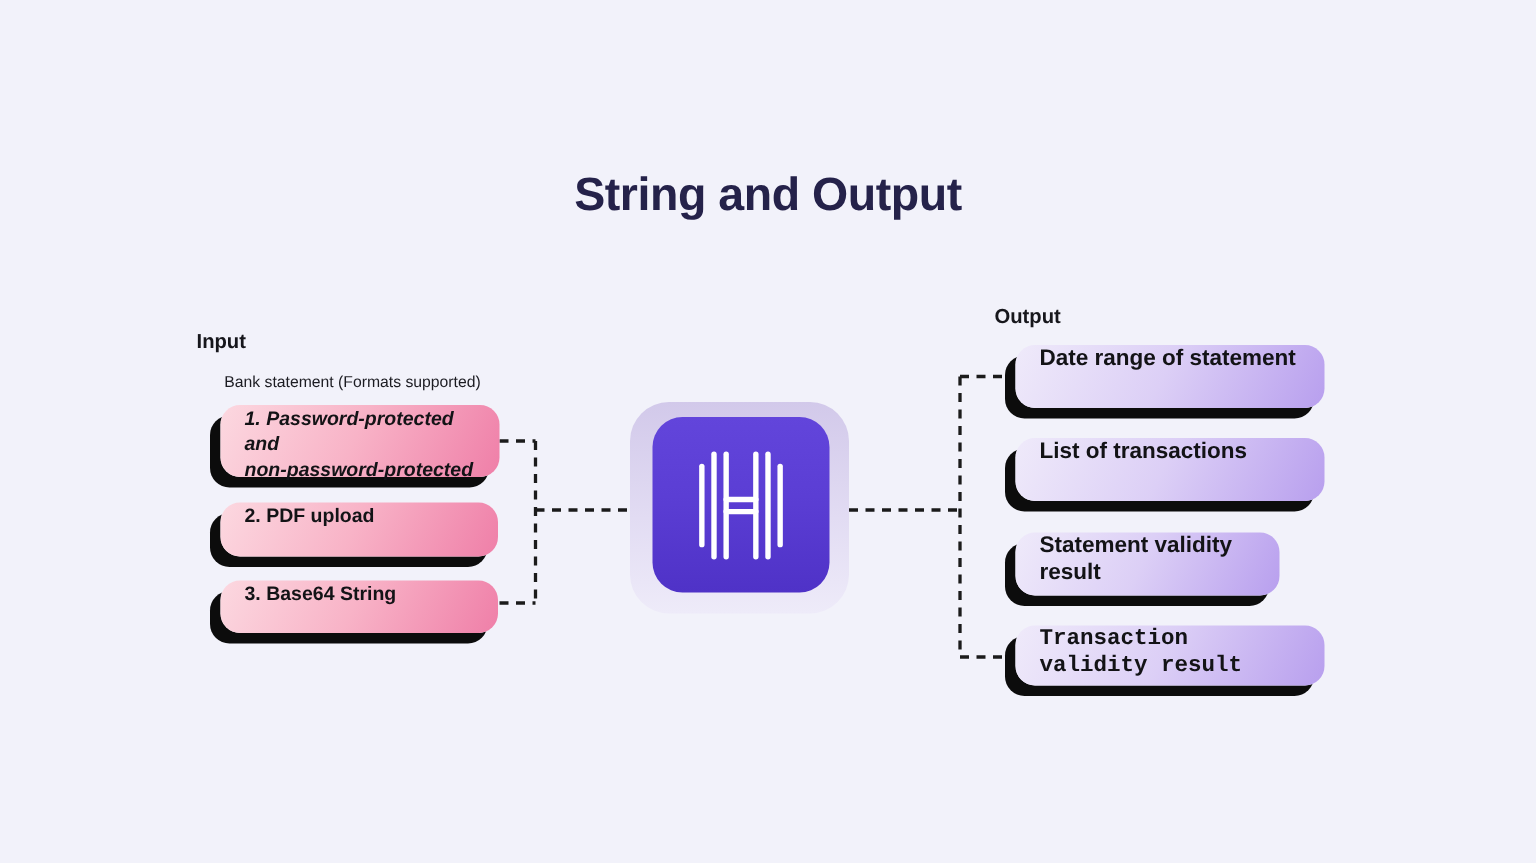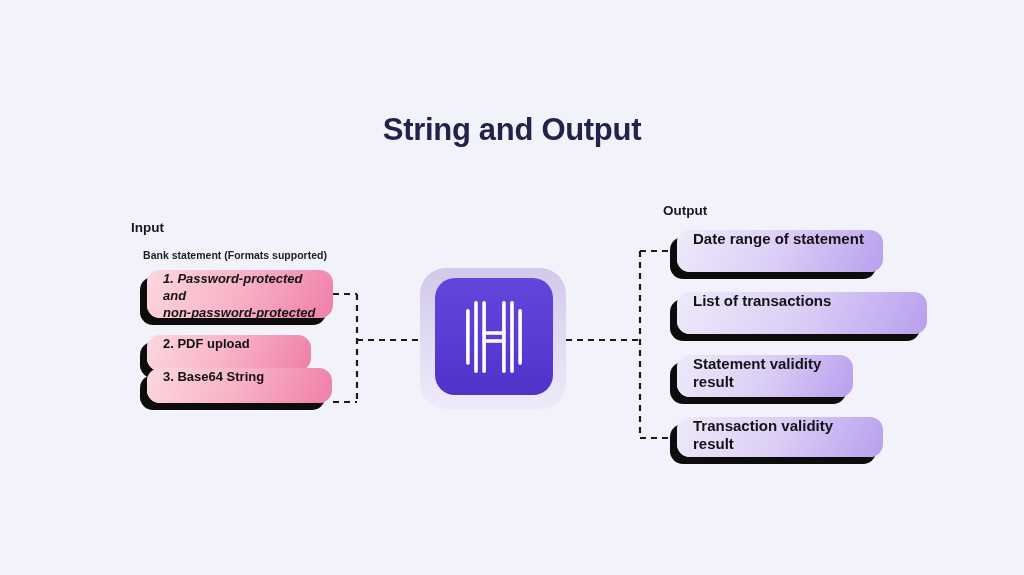--- a/index.html
+++ b/index.html
@@ -21,48 +21,48 @@
 
   .conn-svg{position:absolute;left:0;top:0;width:1024px;height:575px;pointer-events:none;}
   .conn-svg path{stroke:var(--connector);stroke-width:2.2;fill:none;stroke-dasharray:6 5;}
 
   .section-label{
     position:absolute;width:200px;
     font-size:13.5px;font-weight:700;color:#17171c;
   }
   .section-sublabel{
     position:absolute;width:220px;text-align:center;
-    font-size:10.5px;font-weight:700;color:#1c1c22;
+    font-size:10.5px;font-weight:400;color:#1c1c22;
   }
 
   .node{
     position:absolute;display:flex;flex-direction:column;
     padding-left:16px;padding-right:11px;border-radius:13px;
     box-shadow:-7px 7px 0 var(--shadow-black);
     color:var(--box-text);font-weight:700;
   }
   .node .line{display:block;}
 
   .pink{
     background:linear-gradient(115deg,var(--pink-light) 0%,var(--pink-mid) 48%,var(--pink-dark) 100%);
     font-size:13px;line-height:17px;
   }
   .purple{
     background:linear-gradient(115deg,var(--purple-light) 0%,var(--purple-mid) 48%,var(--purple-dark) 100%);
     font-size:15px;line-height:18px;
   }
 
   #in-box-0{left:147px;top:270px;width:186px;height:48px;font-style:italic;}
-  #in-box-1{left:147px;top:335px;width:164px;height:36px;}
-  #in-box-2{left:147px;top:368px;width:185px;height:35px;}
+  #in-box-1{left:147px;top:335px;width:185px;height:36px;}
+  #in-box-2{left:147px;top:387px;width:185px;height:35px;}
 
   #out-box-0{left:677px;top:230px;width:206px;height:42px;}
-  #out-box-1{left:677px;top:292px;width:250px;height:42px;}
+  #out-box-1{left:677px;top:292px;width:206px;height:42px;}
   #out-box-2{left:677px;top:355px;width:176px;height:42px;}
-  #out-box-3{left:677px;top:417px;width:206px;height:40px;}
+  #out-box-3{left:677px;top:417px;width:206px;height:40px;font-family:Liberation Mono, monospace;}
 
   #input-label{left:131px;top:220px;}
   #input-sublabel{left:125px;top:249px;}
   #output-label{left:663px;top:203px;}
 
   .logo-outer{
     position:absolute;left:420px;top:268px;width:146px;height:141px;border-radius:26px;
     background:linear-gradient(180deg,#d2c9ea 0%,#e2dcf3 55%,#eeebf9 100%);
   }
   .logo-inner{

